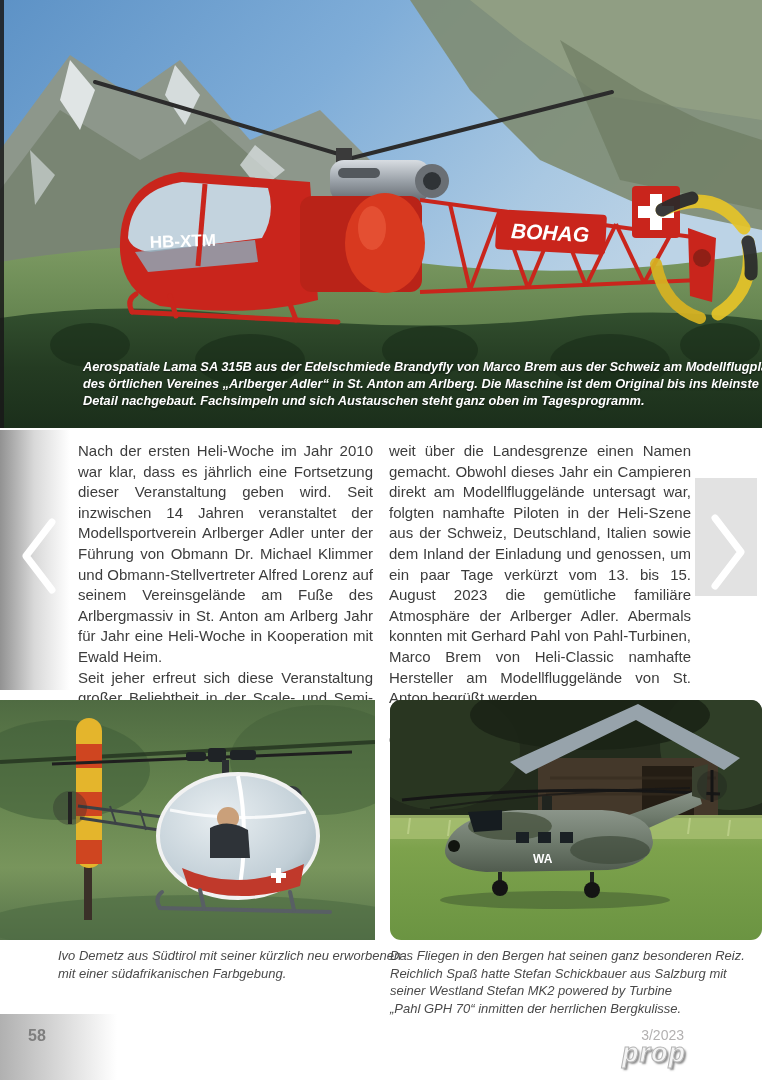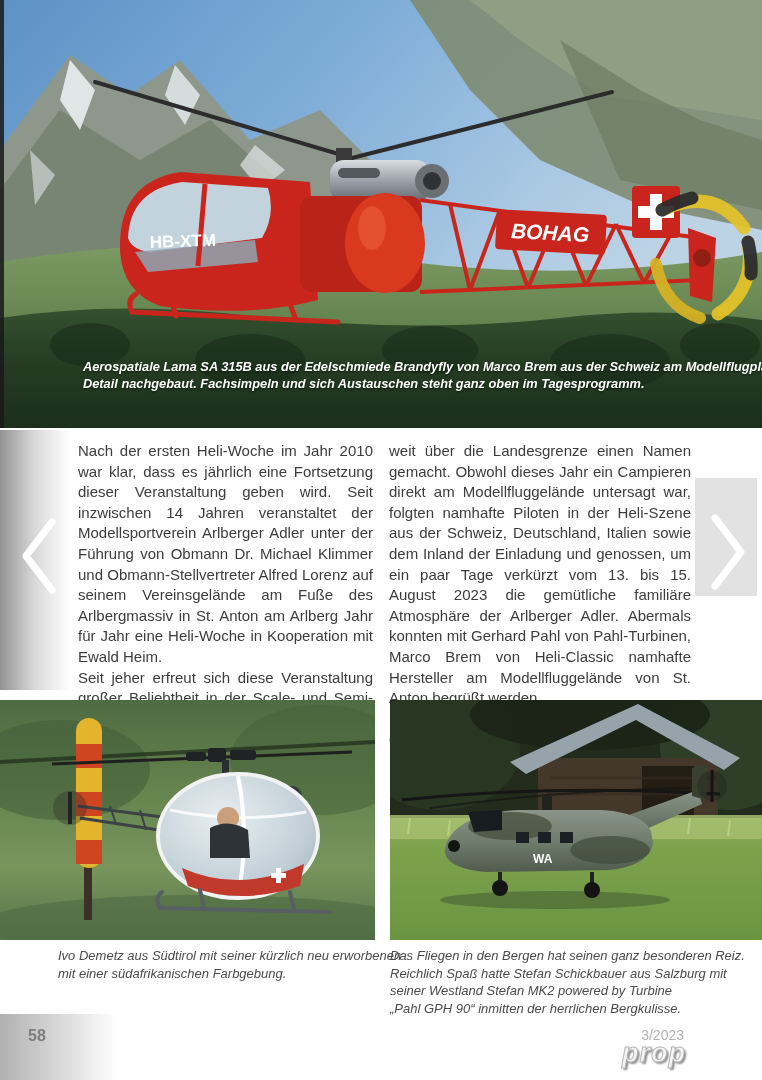--- a/index.html
+++ b/index.html
@@ -25,21 +25,21 @@
 
   
   .nav-left{position:absolute;left:0;top:430px;width:76px;height:260px;cursor:pointer;
     background:linear-gradient(to right,rgba(140,140,140,.95) 0%,rgba(185,185,185,.55) 45%,rgba(255,255,255,0) 92%);}
   .nav-left svg{position:absolute;left:22px;top:88px;}
   .nav-right{position:absolute;left:695px;top:478px;width:62px;height:118px;background:#e2e2e2;cursor:pointer;}
   .nav-right svg{position:absolute;left:16px;top:36px;}
 
   
   .photo-left{position:absolute;left:0;top:700px;width:375px;height:240px;overflow:hidden;}
-  .photo-right{position:absolute;left:390px;top:700px;width:372px;height:240px;overflow:hidden;}
+  .photo-right{position:absolute;left:390px;top:700px;width:372px;height:240px;overflow:hidden;border-radius:11px;}
 
   
   .cap{position:absolute;top:947px;font-style:italic;color:#4a4a4a;font-size:13px;line-height:17.6px;}
   .cap-left{left:58px;width:320px;}
   .cap-right{left:390px;width:335px;}
   .cap div{white-space:nowrap;}
 
   
   .footer-scrim{position:absolute;left:0;top:1014px;width:130px;height:66px;
     background:linear-gradient(to right,rgba(150,150,150,.75),rgba(255,255,255,0) 90%);}
@@ -163,20 +163,21 @@
           <path d="M132,312 Q126,300 136,294"></path>
           <line x1="132" y1="312" x2="338" y2="322"></line>
           <line x1="170" y1="296" x2="176" y2="316"></line>
           <line x1="290" y1="304" x2="296" y2="320"></line>
         </g>
       </g>
     </svg>
     <div class="hero-edge"></div>
     <div class="hero-caption">
       <div>Aerospatiale Lama SA 315B aus der Edelschmiede Brandyfly von Marco Brem aus der Schweiz am Modellflugplatz</div>
+      <div>des örtlichen Vereines „Arlberger Adler“ in St. Anton am Arlberg. Die Maschine ist dem Original bis ins kleinste</div>
       <div>Detail nachgebaut. Fachsimpeln und sich Austauschen steht ganz oben im Tagesprogramm.</div>
     </div>
   </div>
 
   <div class="article">
     <div class="col col-left">
       <p>Nach der ersten Heli-Woche im Jahr 2010 war klar, dass es jährlich eine Fortsetzung dieser Veranstaltung geben wird. Seit inzwischen 14 Jahren veranstaltet der Modellsportverein Arlberger Adler unter der Führung von Obmann Dr. Michael Klimmer und Obmann-Stellvertreter Alfred Lorenz auf seinem Vereinsgelände am Fuße des Arlbergmassiv in St. Anton am Arlberg Jahr für Jahr eine Heli-Woche in Kooperation mit Ewald Heim.</p>
       <p class="cont">Seit jeher erfreut sich diese Veranstaltung großer Beliebtheit in der Scale- und Semi-Scale Heli-Szene und hat sich im europäischen Raum</p>
     </div>
     <div class="col col-right">
@@ -337,21 +338,21 @@
   </div>
 
   <div class="cap cap-left">
     <div>Ivo Demetz aus Südtirol mit seiner kürzlich neu erworbenen</div>
     <div>mit einer südafrikanischen Farbgebung.</div>
   </div>
   <div class="cap cap-right">
     <div>Das Fliegen in den Bergen hat seinen ganz besonderen Reiz.</div>
     <div>Reichlich Spaß hatte Stefan Schickbauer aus Salzburg mit</div>
     <div>seiner Westland Stefan MK2 powered by Turbine</div>
-    <div>„Pahl GPH 90“ inmitten der herrlichen Bergkulisse.</div>
+    <div>„Pahl GPH 70“ inmitten der herrlichen Bergkulisse.</div>
   </div>
 
   <div class="footer-scrim"></div>
   <div class="page-number">58</div>
   <div class="issue">3/2023</div>
   <div class="brand">prop</div>
 
 </div>
 
 </body></html>

